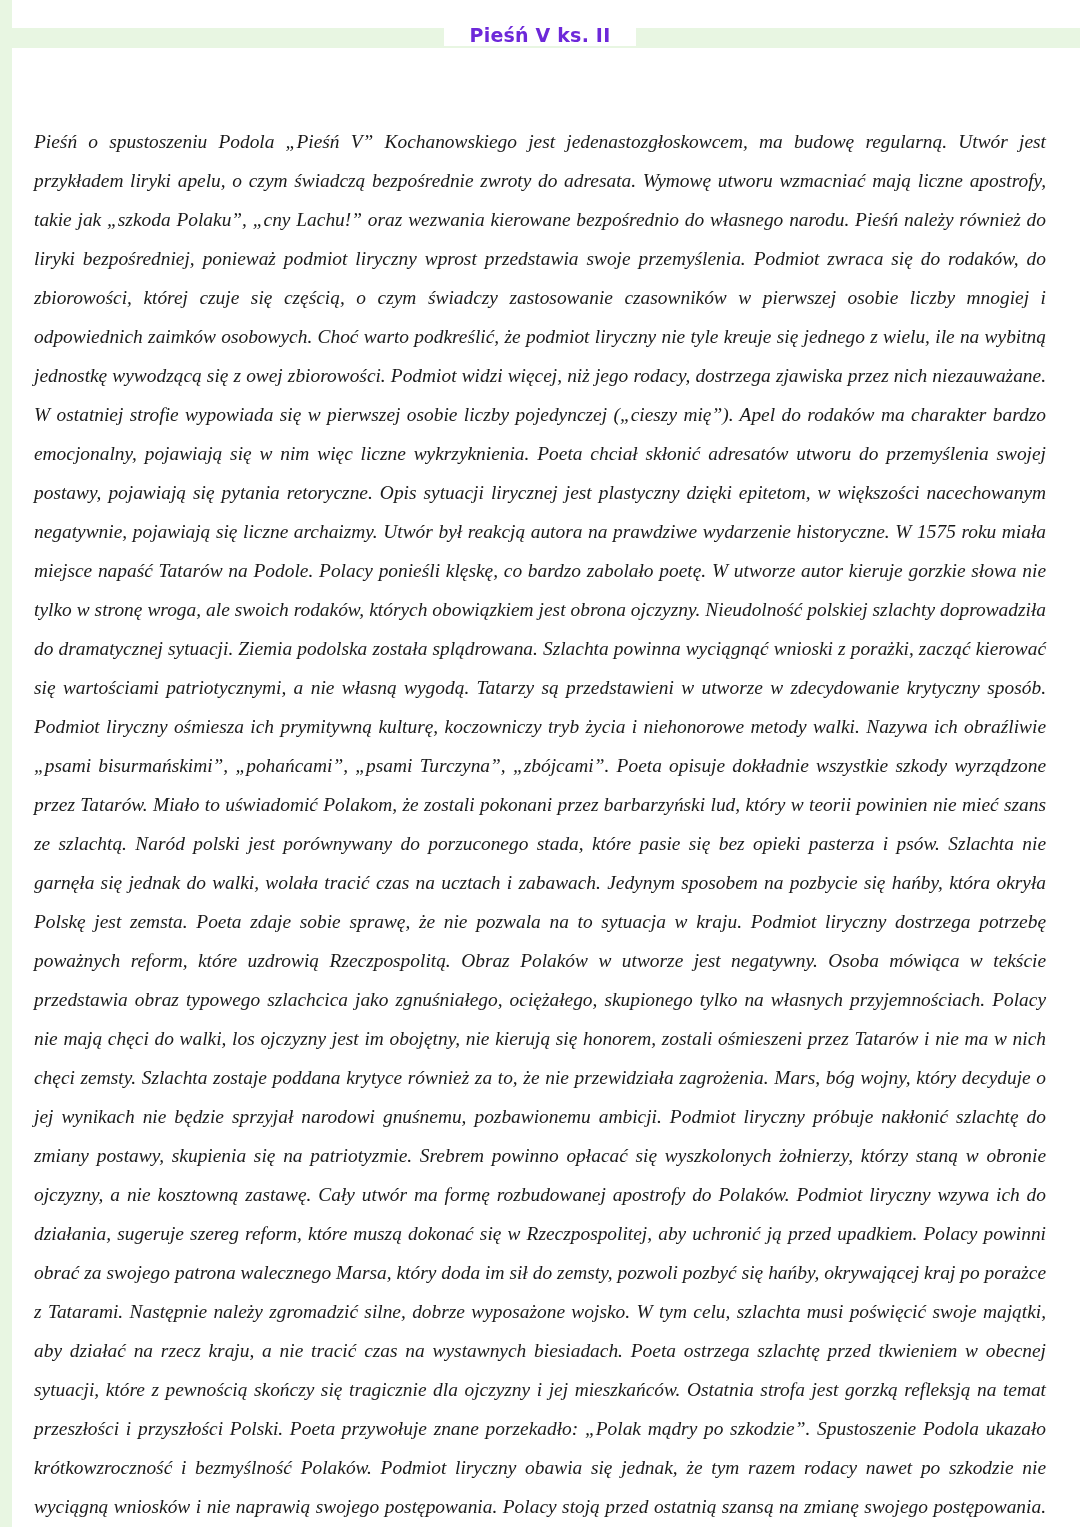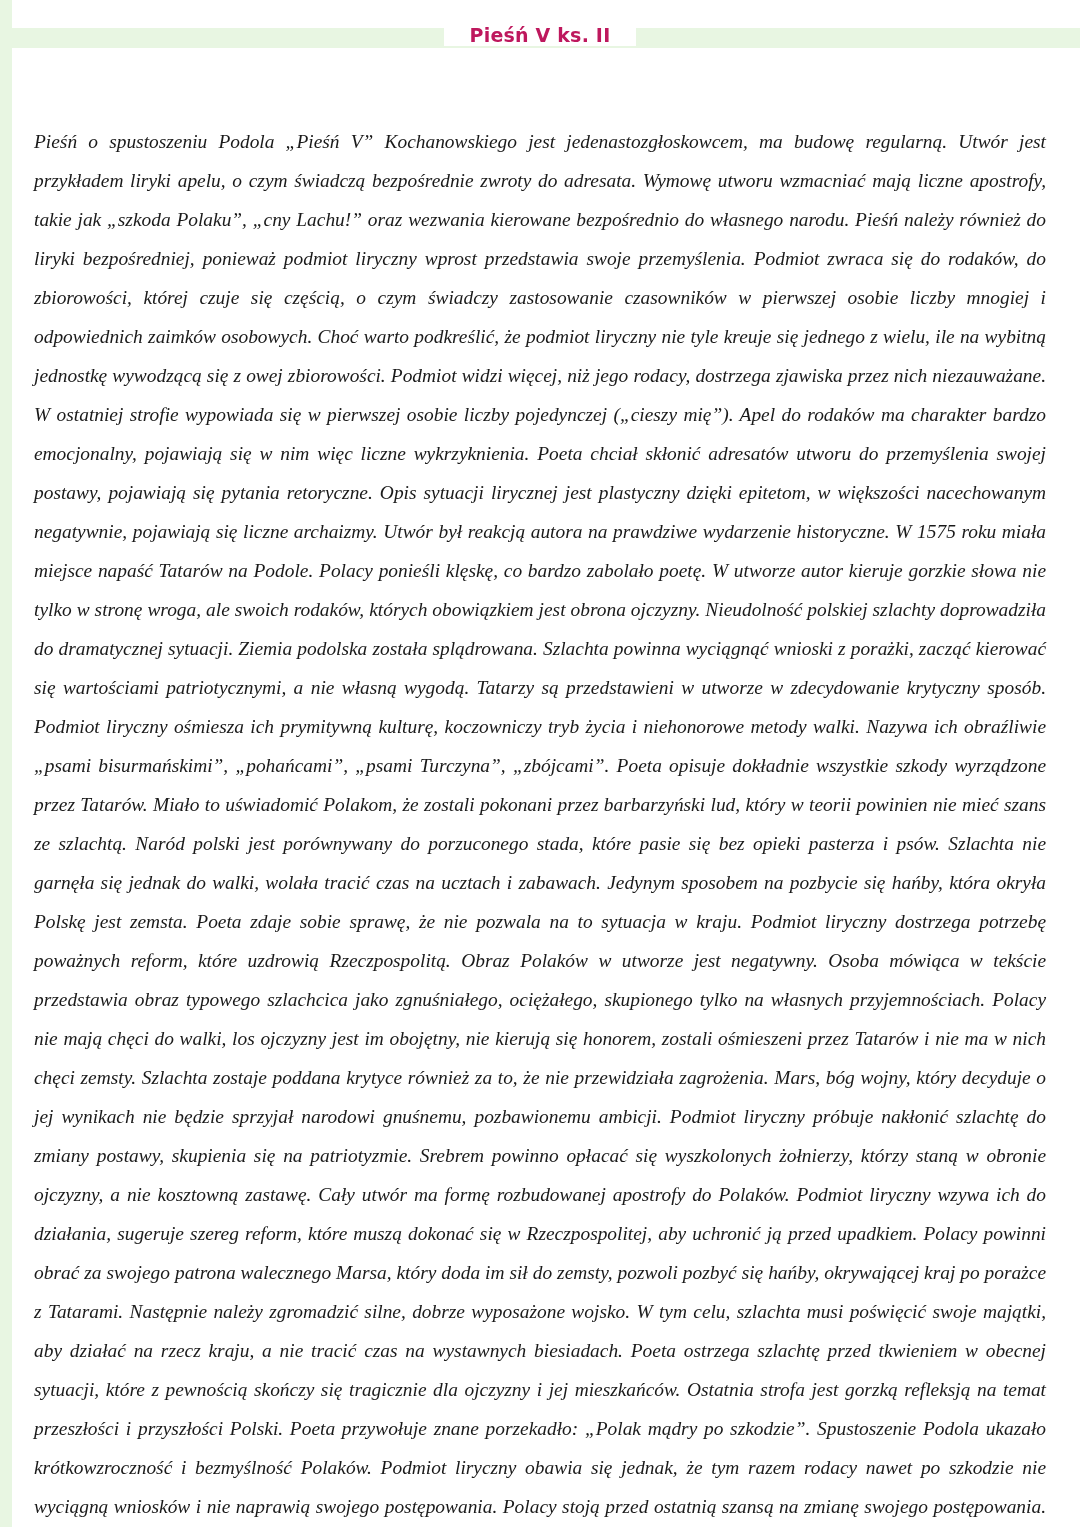--- a/index.html
+++ b/index.html
@@ -40,21 +40,21 @@
     top: 28px;
     height: 20px;
     background: #e8f6e2;
   }
   .page-title {
     position: relative;
     z-index: 2;
     font-family: "DejaVu Sans", sans-serif;
     font-weight: bold;
     font-size: 19px;
-    color: #be185d;
+    color: #6d28d9;
     letter-spacing: 0.2px;
     background: #ffffff;
     padding: 0 26px;
   }
 
   
   .content {
     padding: 52px 34px 40px 34px;
   }
   .essay {

